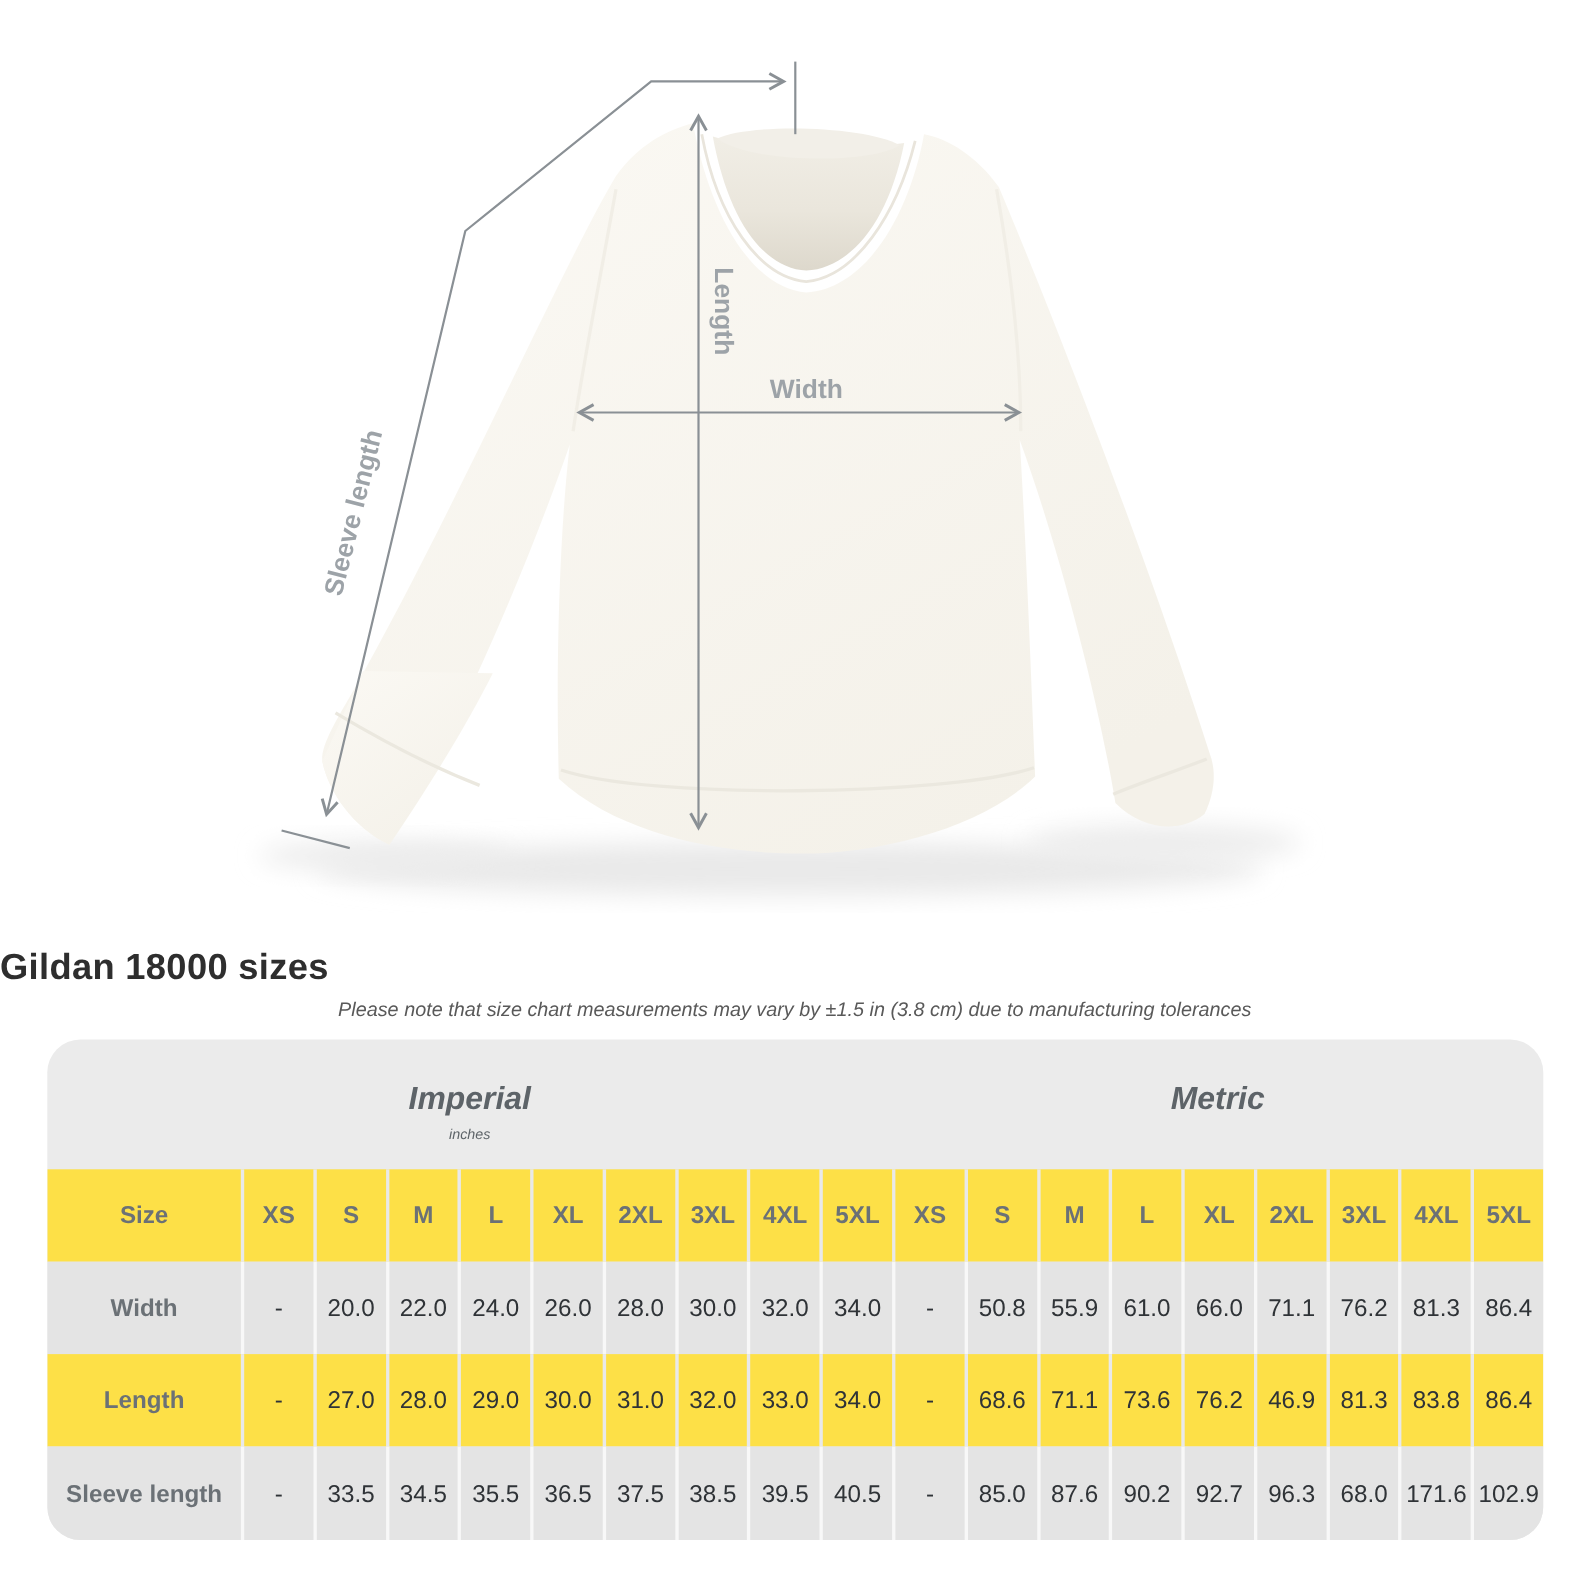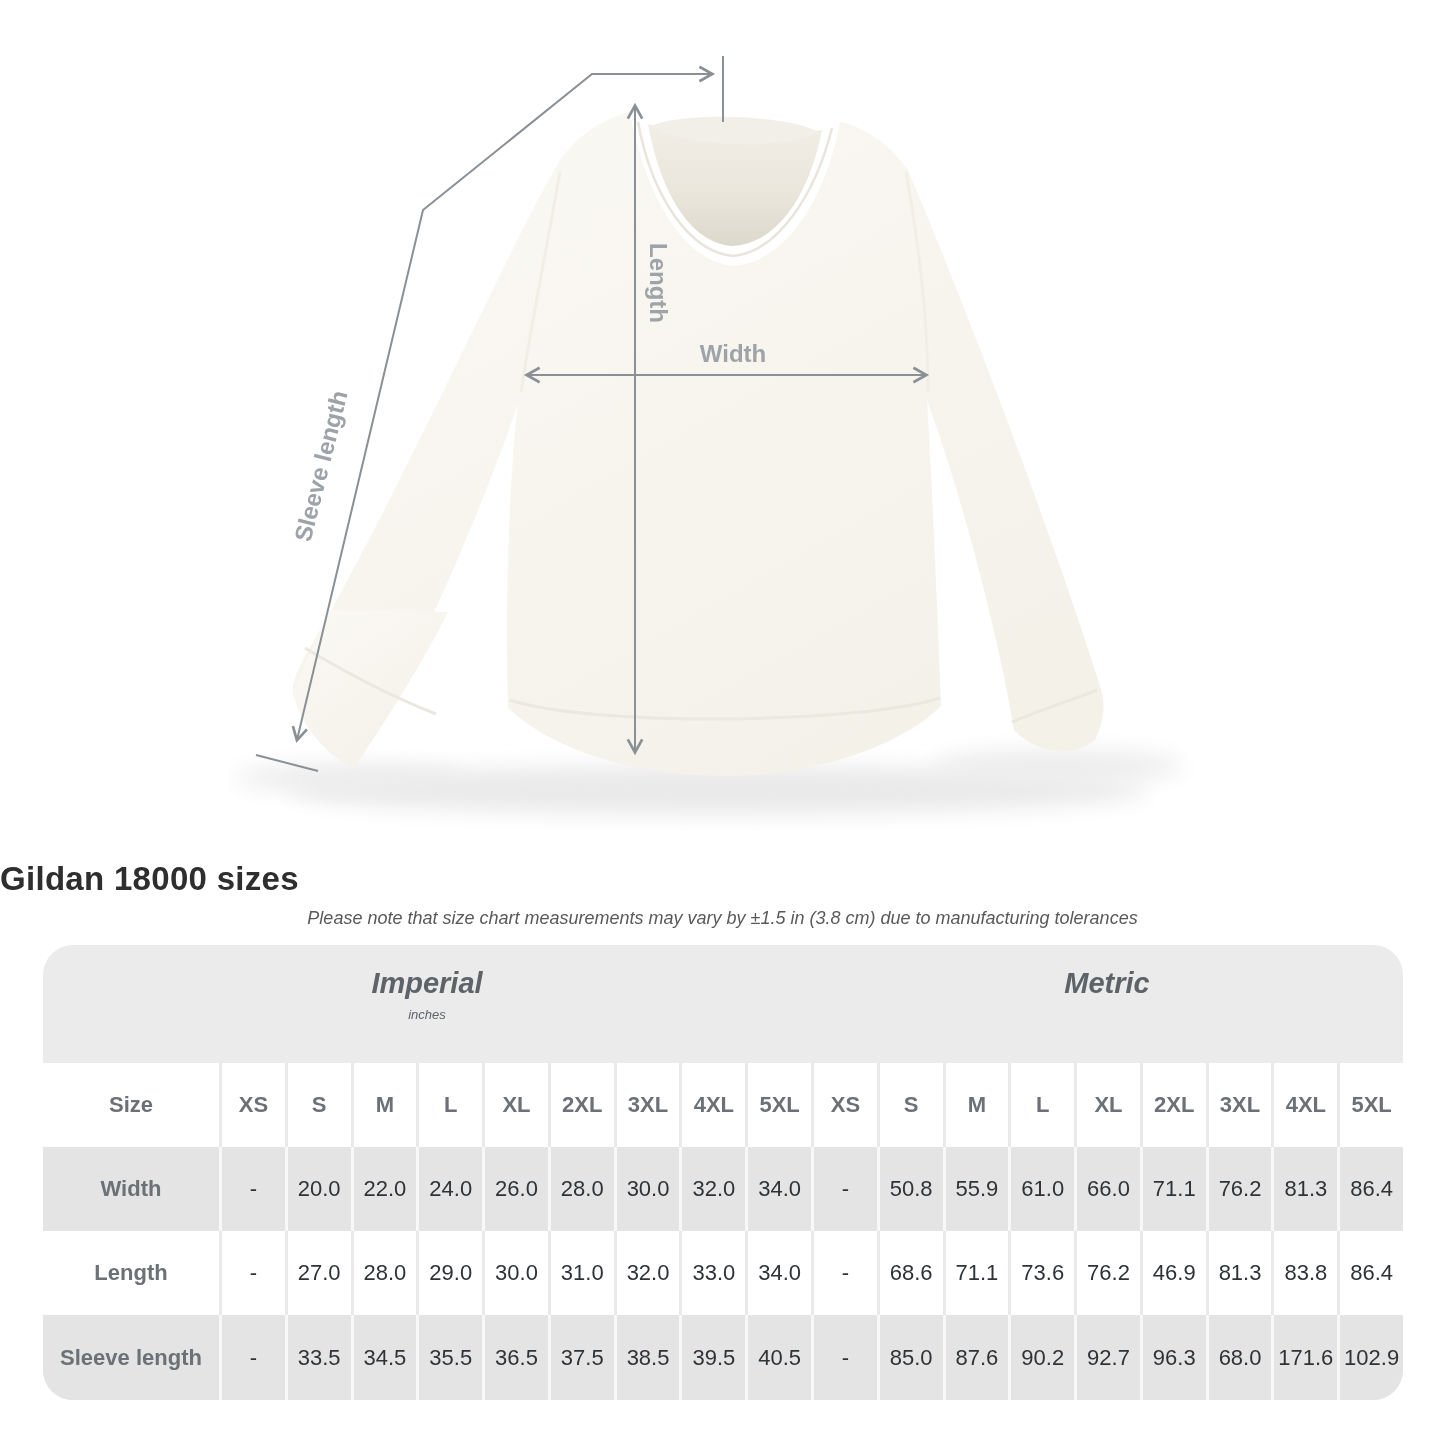--- a/index.html
+++ b/index.html
@@ -24,37 +24,37 @@
     font-size: 18px; font-style: italic; color: #595959;
   }
 
   .card {
     position: absolute; top: 945px; left: 43px;
     width: 1360px; height: 455px;
     background: #ebebeb;
     border-radius: 30px;
     overflow: hidden;
   }
-  .units { position: absolute; top: 0; left: 0; width: 100%; height: 118px; text-decoration: underline; }
+  .units { position: absolute; top: 16px; left: 0; width: 100%; height: 118px; text-decoration: underline; }
   .unit { position: absolute; top: 0; height: 118px; text-align: center; color: #5d6368; }
   .unit-imperial { left: 0; width: 768px; }
   .unit-metric { left: 768px; width: 592px; }
   .unit-name { margin-top: 22px; font-size: 29px; font-weight: bold; font-style: italic; }
   .unit-sub  { margin-top: 7px; font-size: 13px; font-style: italic; }
 
   .grid { position: absolute; top: 118px; left: 0; width: 100%; }
   .tr { display: grid; grid-template-columns: 176px repeat(18, 1fr); height: 84px; }
   .tr.last { height: 85px; }
   .td {
     display: flex; align-items: center; justify-content: center;
     font-size: 22px; color: #2f3337;
     border-left: 3px solid transparent;
   }
   .td:first-child { border-left: none; }
-  .row-white .td { background: #ffffff; border-left-color: #e9e9e9; text-align: right; }
+  .row-white .td { background: #fde047; border-left-color: #e9e9e9; text-align: right; }
   .row-gray  .td { background: #e4e4e4; border-left-color: #f8f8f8; }
   .td.hdr, .td.label { font-weight: bold; color: #6b7176; }
 </style>
 </head>
 <body>
 
 <div class="page">
 
   <div class="figure">
     <svg width="1445" height="830" viewBox="0 0 1445 830">

